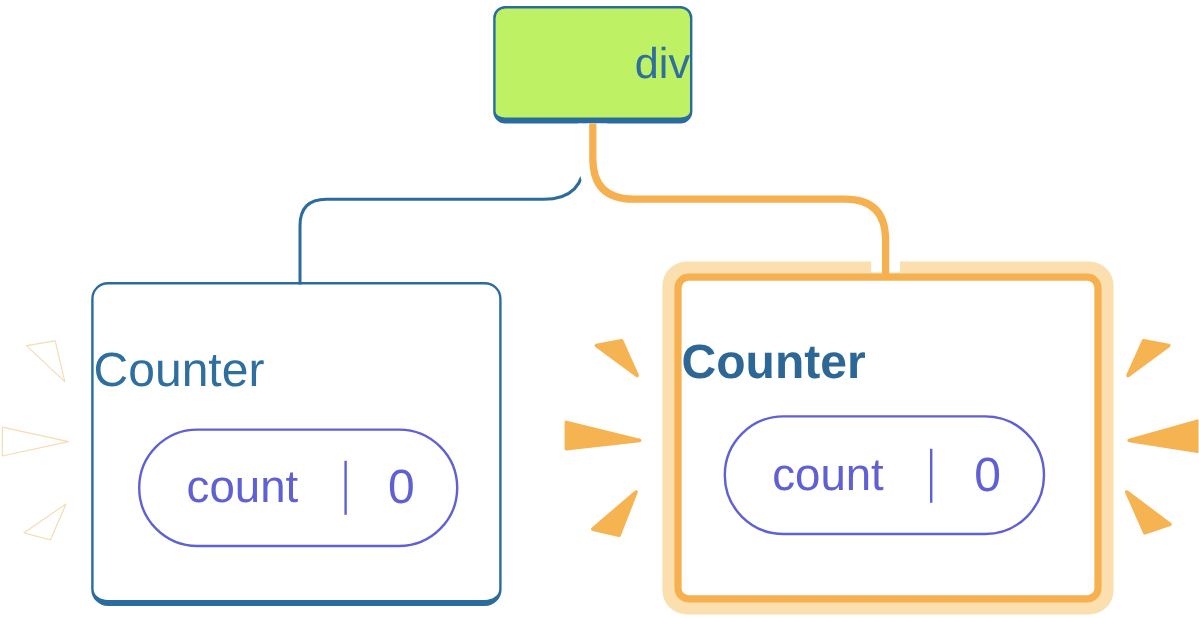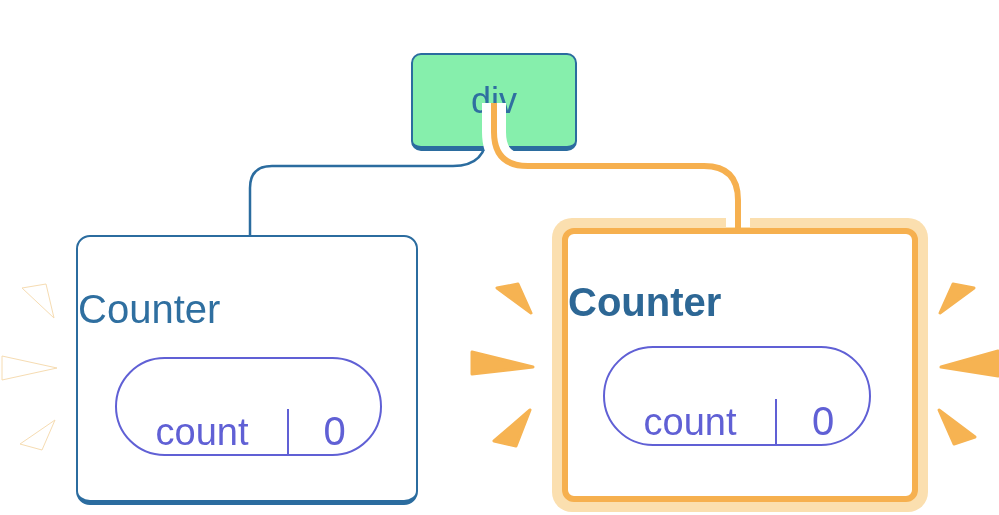--- a/index.html
+++ b/index.html
@@ -17,27 +17,26 @@
     left: 0; top: 0;
     width: 999px; height: 515px;
     z-index: 5;
     pointer-events: none;
   }
   .root-node {
     position: absolute;
     left: 411px; top: 5px;
     width: 166px; height: 98px;
     box-sizing: border-box;
-    background: #86efac;
+    background: #bef264;
     border: 2.5px solid #2B6C9F;
     border-bottom-width: 5px;
     border-radius: 10px;
-    display: flex; align-items: center; justify-content: center;
+    display: flex; align-items: center; justify-content: flex-end;
     z-index: 2;
-    margin-top: 48px;
   }
   .root-node .label {
     font-size: 36px;
     font-weight: 500;
     color: #2F6FA0;
   }
   .card-left {
     position: absolute;
     left: 76px; top: 235px;
     width: 342px; height: 270px;
@@ -73,21 +72,21 @@
     border-radius: 12px;
   }
   .card-right-inner .card-title { top: 46px; font-weight: 700; color: #2D6795; }
   .pill {
     position: absolute;
     box-sizing: border-box;
     border: 2.5px solid #6060D5;
     border-radius: 60px;
     background: #ffffff;
     display: flex;
-    align-items: flex-end;
+    align-items: center;
     color: #6060D5;
   }
   .card-left .pill   { left: 37px;  top: 120px; width: 267px; height: 99px; }
   .card-right-inner .pill { left: 35px; top: 112px; width: 268px; height: 100px; }
   .pill-key {
     flex: 0 0 auto;
     width: 170px;
     display: flex; align-items: center; justify-content: center;
     font-size: 38px;
   }

